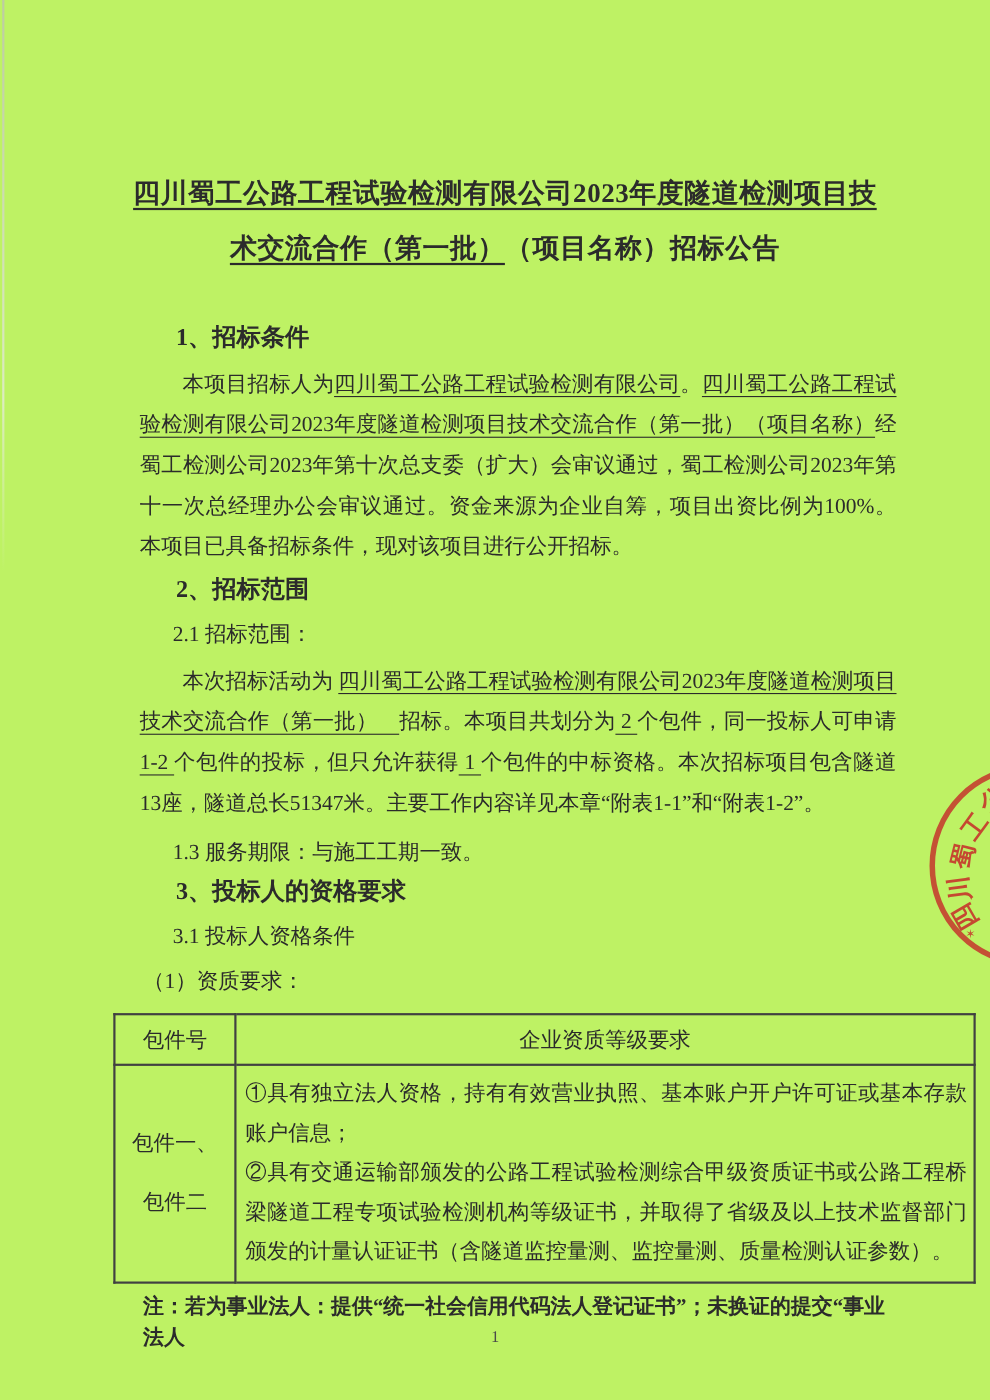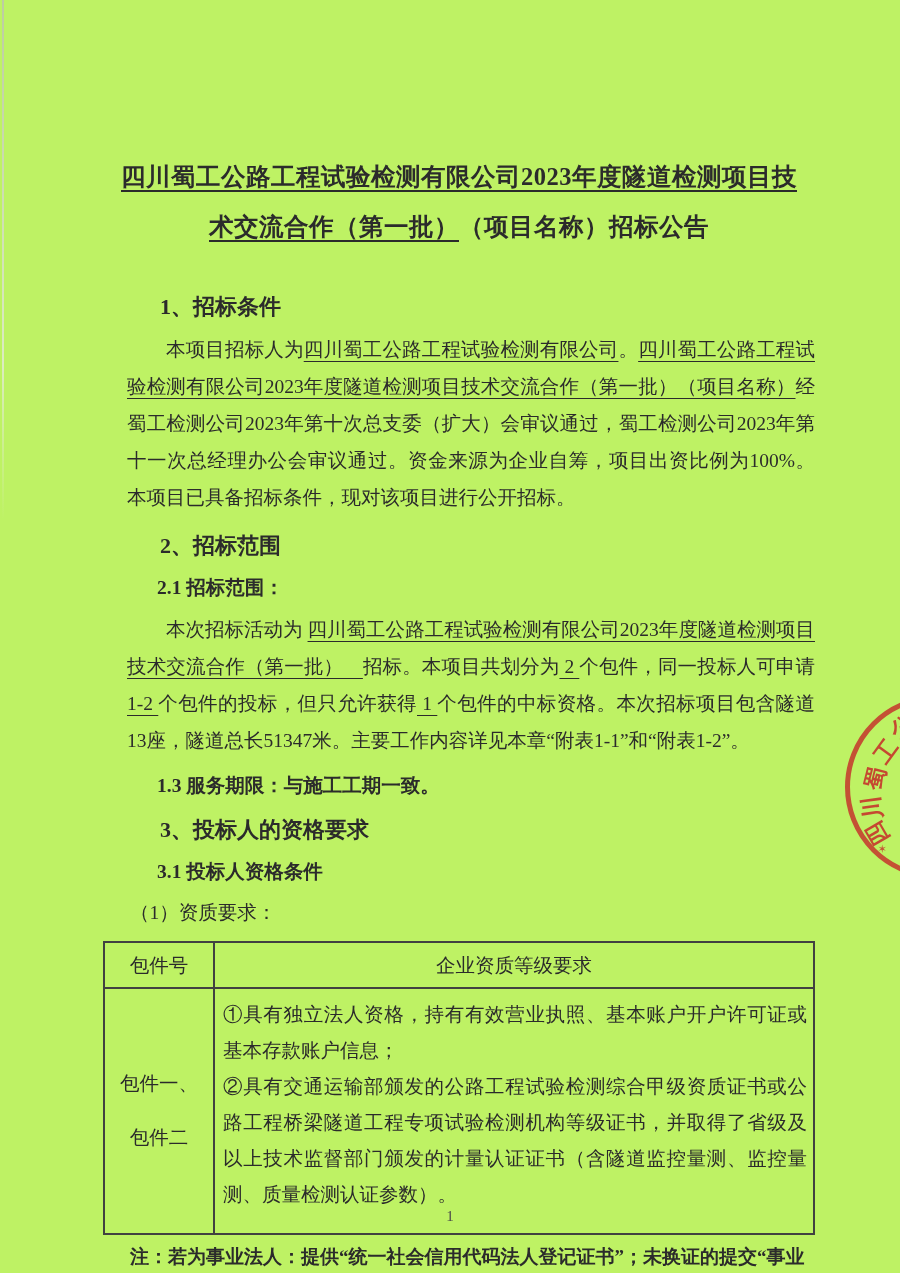--- a/index.html
+++ b/index.html
@@ -34,54 +34,54 @@
 
   .h-num {               
     margin: 40px 0 0 57px;
     font-size: 22px;
     font-weight: bold;
     line-height: 30px;
   }
   .h-sub {               
     margin: 13px 0 0 54px;
     font-size: 19.5px;
-    font-weight: bold;
+    font-weight: normal;
     line-height: 28px;
   }
   .h-paren {             
     margin: 13px 0 0 27px;
     font-size: 19.5px;
     font-weight: normal;
     line-height: 28px;
   }
   .body-p {
     margin: 9px 0 0 24px;
     font-size: 19.5px;
     line-height: 37px;
     text-align: justify;
     text-indent: 2em;
   }
-  .tight { margin-top: 15px; }
+  .tight { margin-top: 5px; }
 
   table.req-table {
     margin-top: 14px;
     border-collapse: collapse;
-    width: 712px;
+    width: 784px;
     table-layout: fixed;
   }
   .req-table th, .req-table td {
     border: 2px solid #414141;
     font-weight: normal;
     font-size: 19.5px;
     vertical-align: middle;
   }
   .col-pkg { width: 110px; }
   .req-table th { height: 42px; text-align: center; }
   td.pkg-cell { text-align: center; line-height: 54px; }
-  td.req-cell { padding: 8px 6px 20px 8px; }
+  td.req-cell { padding: 8px 6px 8px 8px; }
   .req-cell div { line-height: 36px; text-align: justify; }
 
   .note-line {
     margin: 8px 0 4px 27px;
     font-size: 19px;
     font-weight: bold;
     line-height: 28px;
   }
   .page-number {
     position: absolute;

